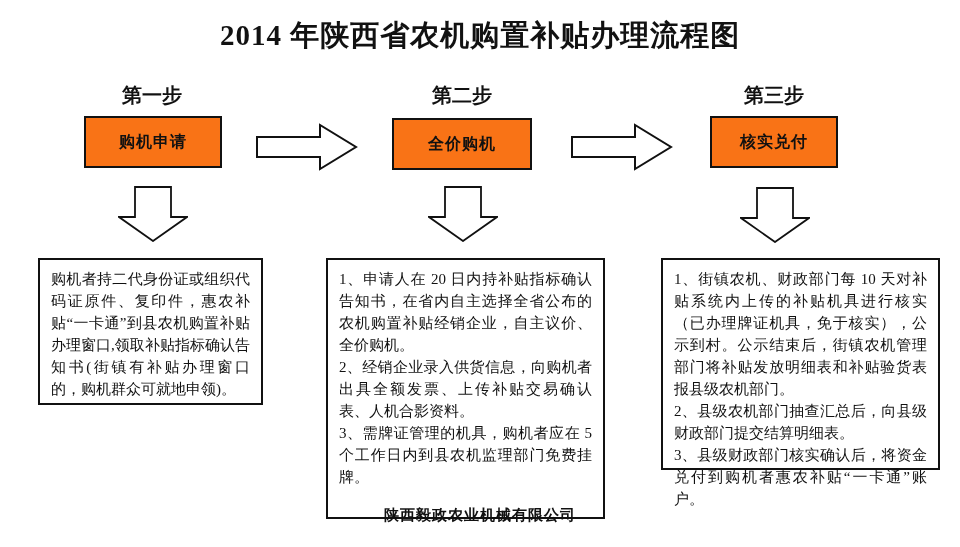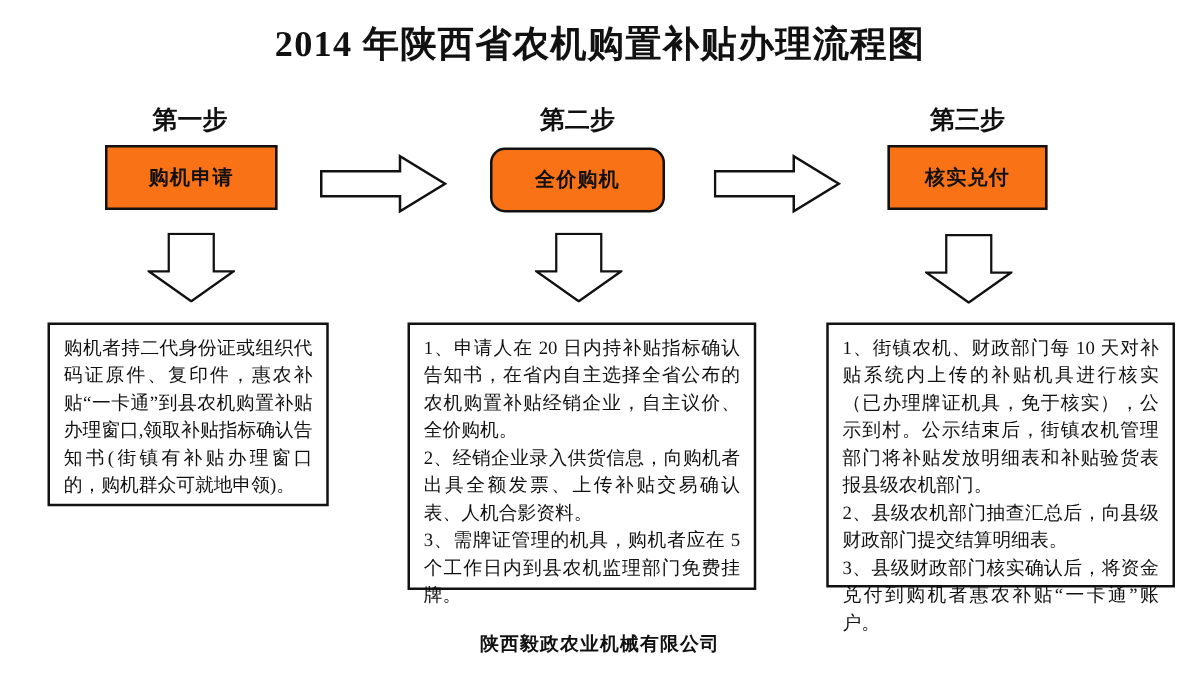--- a/index.html
+++ b/index.html
@@ -75,32 +75,32 @@
     font-family: "Liberation Sans", "DejaVu Sans", sans-serif;
     letter-spacing: 1px;
   }
 
   
   #label-1 { left: 82px; }
   #label-2 { left: 392px; }
   #label-3 { left: 704px; }
 
   #box-1 { left: 84px;  top: 116px; width: 138px; height: 52px; }
-  #box-2 { left: 392px; top: 118px; width: 140px; height: 52px; border-radius: 12px; }
+  #box-2 { left: 392px; top: 118px; width: 140px; height: 52px; }
   #box-3 { left: 710px; top: 116px; width: 128px; height: 52px; }
 
   #harrow-1 { left: 256px; top: 122px; }
   #harrow-2 { left: 571px; top: 122px; }
 
   #varrow-1 { left: 118px; top: 186px; }
   #varrow-2 { left: 428px; top: 186px; }
   #varrow-3 { left: 740px; top: 187px; }
 
   #detail-1 { left: 38px;  top: 258px; width: 225px; height: 147px; }
-  #detail-2 { left: 326px; top: 258px; width: 279px; height: 214px; }
+  #detail-2 { left: 326px; top: 258px; width: 279px; height: 261px; }
   #detail-3 { left: 642px; top: 258px; width: 279px; height: 212px; margin-left: 19px; }
 </style>
 </head>
 <body>
 
 <div class="canvas">
 
   <div class="title">2014 年陕西省农机购置补贴办理流程图</div>
 
   <div class="step-label" id="label-1">第一步</div>

